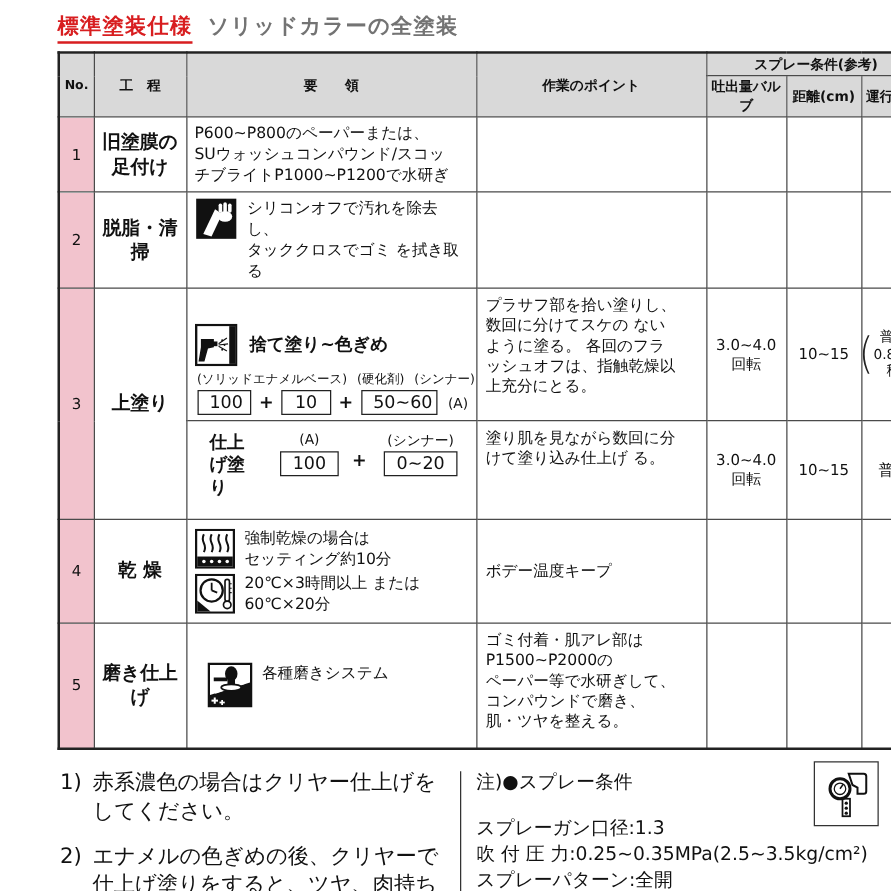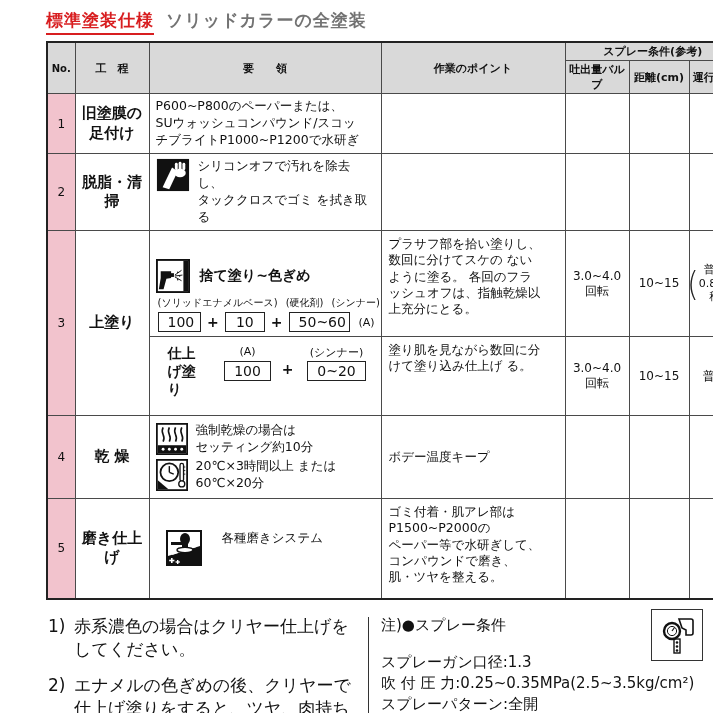--- a/index.html
+++ b/index.html
@@ -257,21 +257,21 @@
         <td class="points" style="vertical-align:middle">ボデー温度キープ</td>
         <td class="spray"></td>
         <td class="spray"></td>
         <td class="spray"></td>
       </tr>
 
       <tr style="height:100px">
         <td class="no-cell">5</td>
         <td class="proc-cell">磨き仕上げ</td>
         <td class="yoryo">
-          <div class="icon-text" style="padding-left:10px;gap:20px;">
+          <div class="icon-text" style="padding-left:10px;gap:8px;">
             <svg class="pictogram" width="36" height="36" viewBox="0 0 36 36">
               <rect x="1" y="1" width="34" height="34" fill="#fff" stroke="#111" stroke-width="2"></rect>
               <polygon points="2,26 34,16 34,34 2,34" fill="#111"></polygon>
               <path d="M6 24 L30 16" stroke="#fff" stroke-width="2"></path>
               <ellipse cx="19" cy="9" rx="5" ry="6" fill="#111"></ellipse>
               <rect x="16" y="13" width="6" height="6" fill="#111"></rect>
               <rect x="5" y="12" width="11" height="3" fill="#111"></rect>
               <ellipse cx="19" cy="20" rx="8" ry="2.6" fill="#fff" stroke="#111" stroke-width="1.4"></ellipse>
               <g fill="#fff">
                   <rect x="5" y="28" width="1.6" height="5"></rect>

